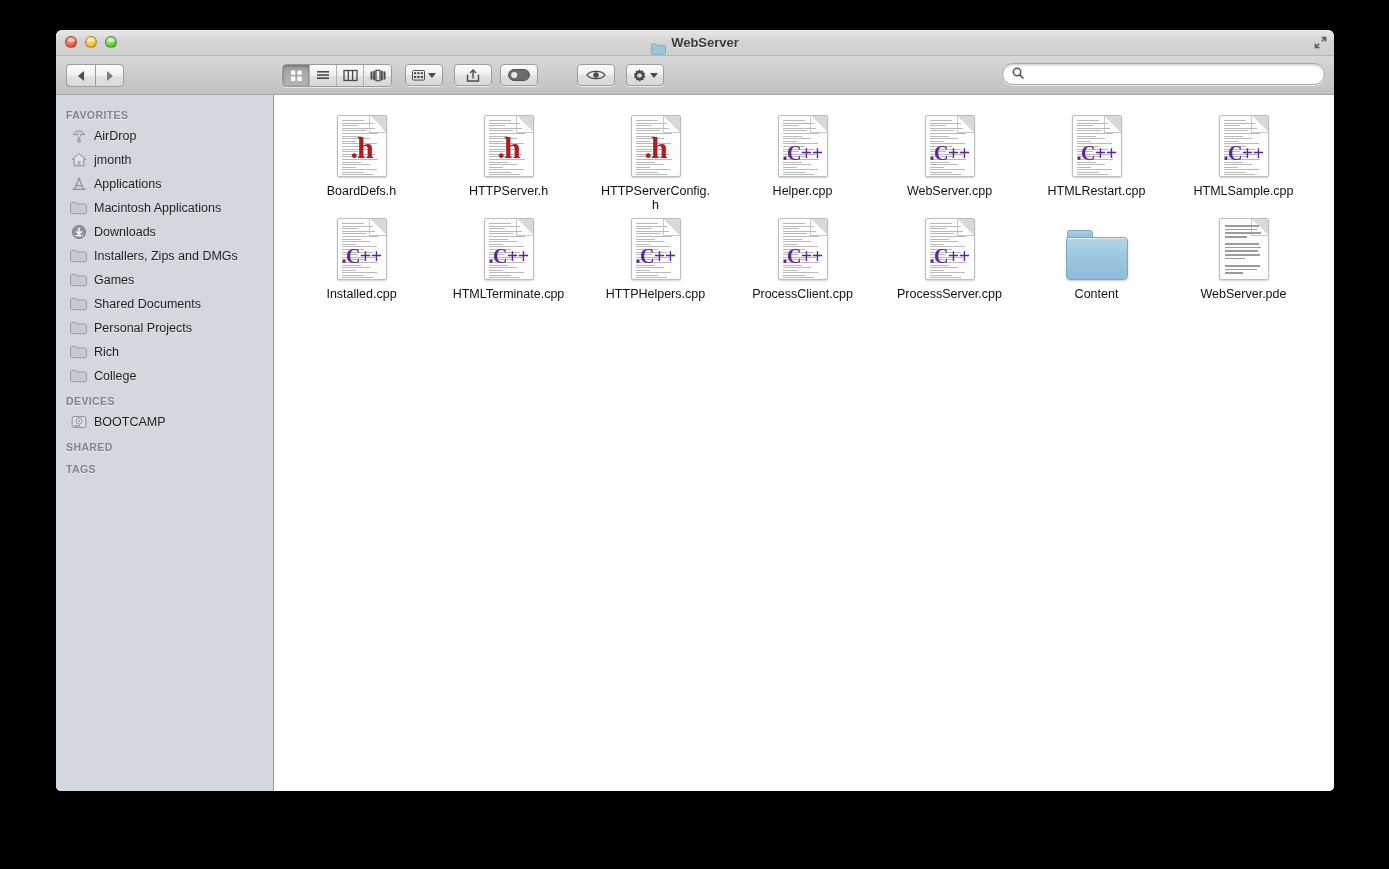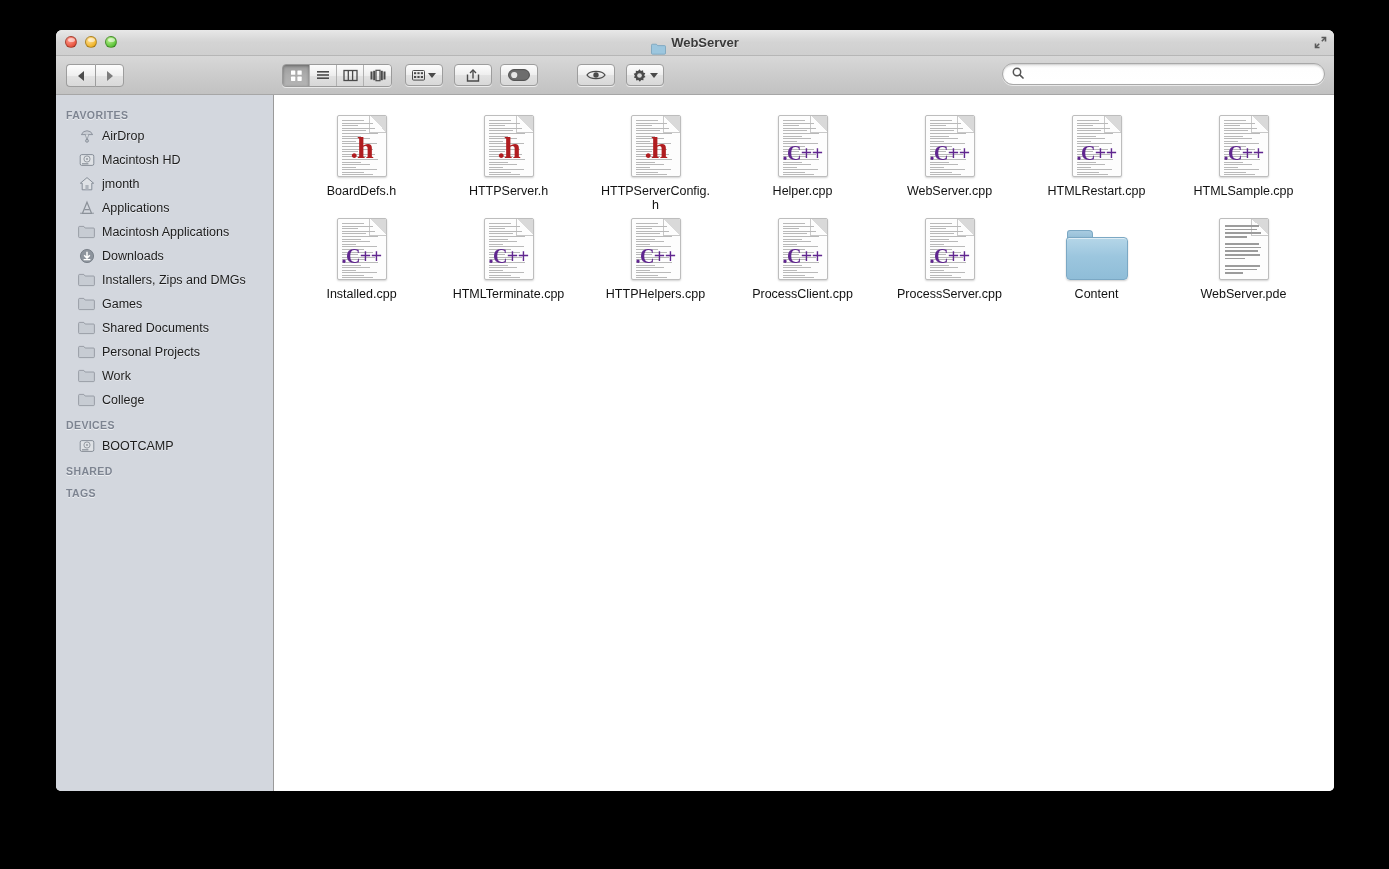--- a/index.html
+++ b/index.html
@@ -171,21 +171,21 @@
     font-size: 10.5px; font-weight: bold;
     color: #7d8491;
     letter-spacing: 0.4px;
     padding: 7px 0 3px 10px;
     text-transform: uppercase;
     text-shadow: 0 1px 0 rgba(255,255,255,0.6);
   }
   .side-item {
     height: 24px;
     display: flex; align-items: center;
-    padding-left: 22px;
+    padding-left: 14px;
     font-size: 12.5px; color: #1c1c1c;
     cursor: pointer;
     text-shadow: 0 1px 0 rgba(255,255,255,0.45);
     white-space: nowrap;
   }
   .side-icon {
     width: 17px; height: 17px; margin-right: 7px;
     flex: 0 0 17px;
     display: flex; align-items: center; justify-content: center;
   }
@@ -424,31 +424,20 @@
               <path d="M2.4 6.6 A6 6 0 0 1 13.6 6.6 Z" fill="#c9cdd4" stroke="#7d848f" stroke-width="0.8"></path>
               <path d="M6.4 6.6 L8 12 L9.6 6.6" fill="#e4e7ea" stroke="#7d848f" stroke-width="0.7"></path>
               <circle cx="8" cy="12.8" r="1.5" fill="#b9bec6" stroke="#7d848f" stroke-width="0.7"></circle>
             </svg>
           </span>
           <span class="side-label">AirDrop</span>
         </div>
         <div class="side-item">
           <span class="side-icon">
             <svg width="16" height="16" viewBox="0 0 16 16">
-              <rect x="1.2" y="2.6" width="13.6" height="10.8" rx="1.6" fill="#dfe2e6" stroke="#7d848f" stroke-width="0.9"></rect>
-              <circle cx="8" cy="7" r="3.1" fill="none" stroke="#8b9199" stroke-width="0.9"></circle>
-              <circle cx="8" cy="7" r="0.9" fill="#8b9199"></circle>
-              <rect x="3" y="11" width="6.4" height="1.5" fill="#9aa0a8"></rect>
-            </svg>
-          </span>
-          <span class="side-label">Macintosh HD</span>
-        </div>
-        <div class="side-item">
-          <span class="side-icon">
-            <svg width="16" height="16" viewBox="0 0 16 16">
               <path d="M8 1.6 L14.6 7.2 H12.8 V13.8 H3.2 V7.2 H1.4 Z" fill="#dfe2e6" stroke="#7d848f" stroke-width="0.9"></path>
               <rect x="6.4" y="9" width="3.2" height="4.8" fill="#aeb4bc"></rect>
             </svg>
           </span>
           <span class="side-label">jmonth</span>
         </div>
         <div class="side-item">
           <span class="side-icon">
             <svg width="16" height="16" viewBox="0 0 16 16">
               <path d="M8 2.2 L12.6 13.4 H3.4 Z" fill="none" stroke="#8b9199" stroke-width="1.2"></path>
@@ -508,21 +497,21 @@
             </svg>
           </span>
           <span class="side-label">Personal Projects</span>
         </div>
         <div class="side-item">
           <span class="side-icon">
             <svg width="17" height="14" viewBox="0 0 17 14">
               <path d="M0.6 2.4 A1 1 0 0 1 1.6 1.4 H5.8 L7.1 3 H15.4 A1 1 0 0 1 16.4 4 V11.6 A1 1 0 0 1 15.4 12.6 H1.6 A1 1 0 0 1 0.6 11.6 Z" fill="#c7ccd3" stroke="#8b9199" stroke-width="0.8"></path>
             </svg>
           </span>
-          <span class="side-label">Work</span>
+          <span class="side-label">Rich</span>
         </div>
         <div class="side-item">
           <span class="side-icon">
             <svg width="17" height="14" viewBox="0 0 17 14">
               <path d="M0.6 2.4 A1 1 0 0 1 1.6 1.4 H5.8 L7.1 3 H15.4 A1 1 0 0 1 16.4 4 V11.6 A1 1 0 0 1 15.4 12.6 H1.6 A1 1 0 0 1 0.6 11.6 Z" fill="#c7ccd3" stroke="#8b9199" stroke-width="0.8"></path>
             </svg>
           </span>
           <span class="side-label">College</span>
         </div>
         <div class="side-header">DEVICES</div>

